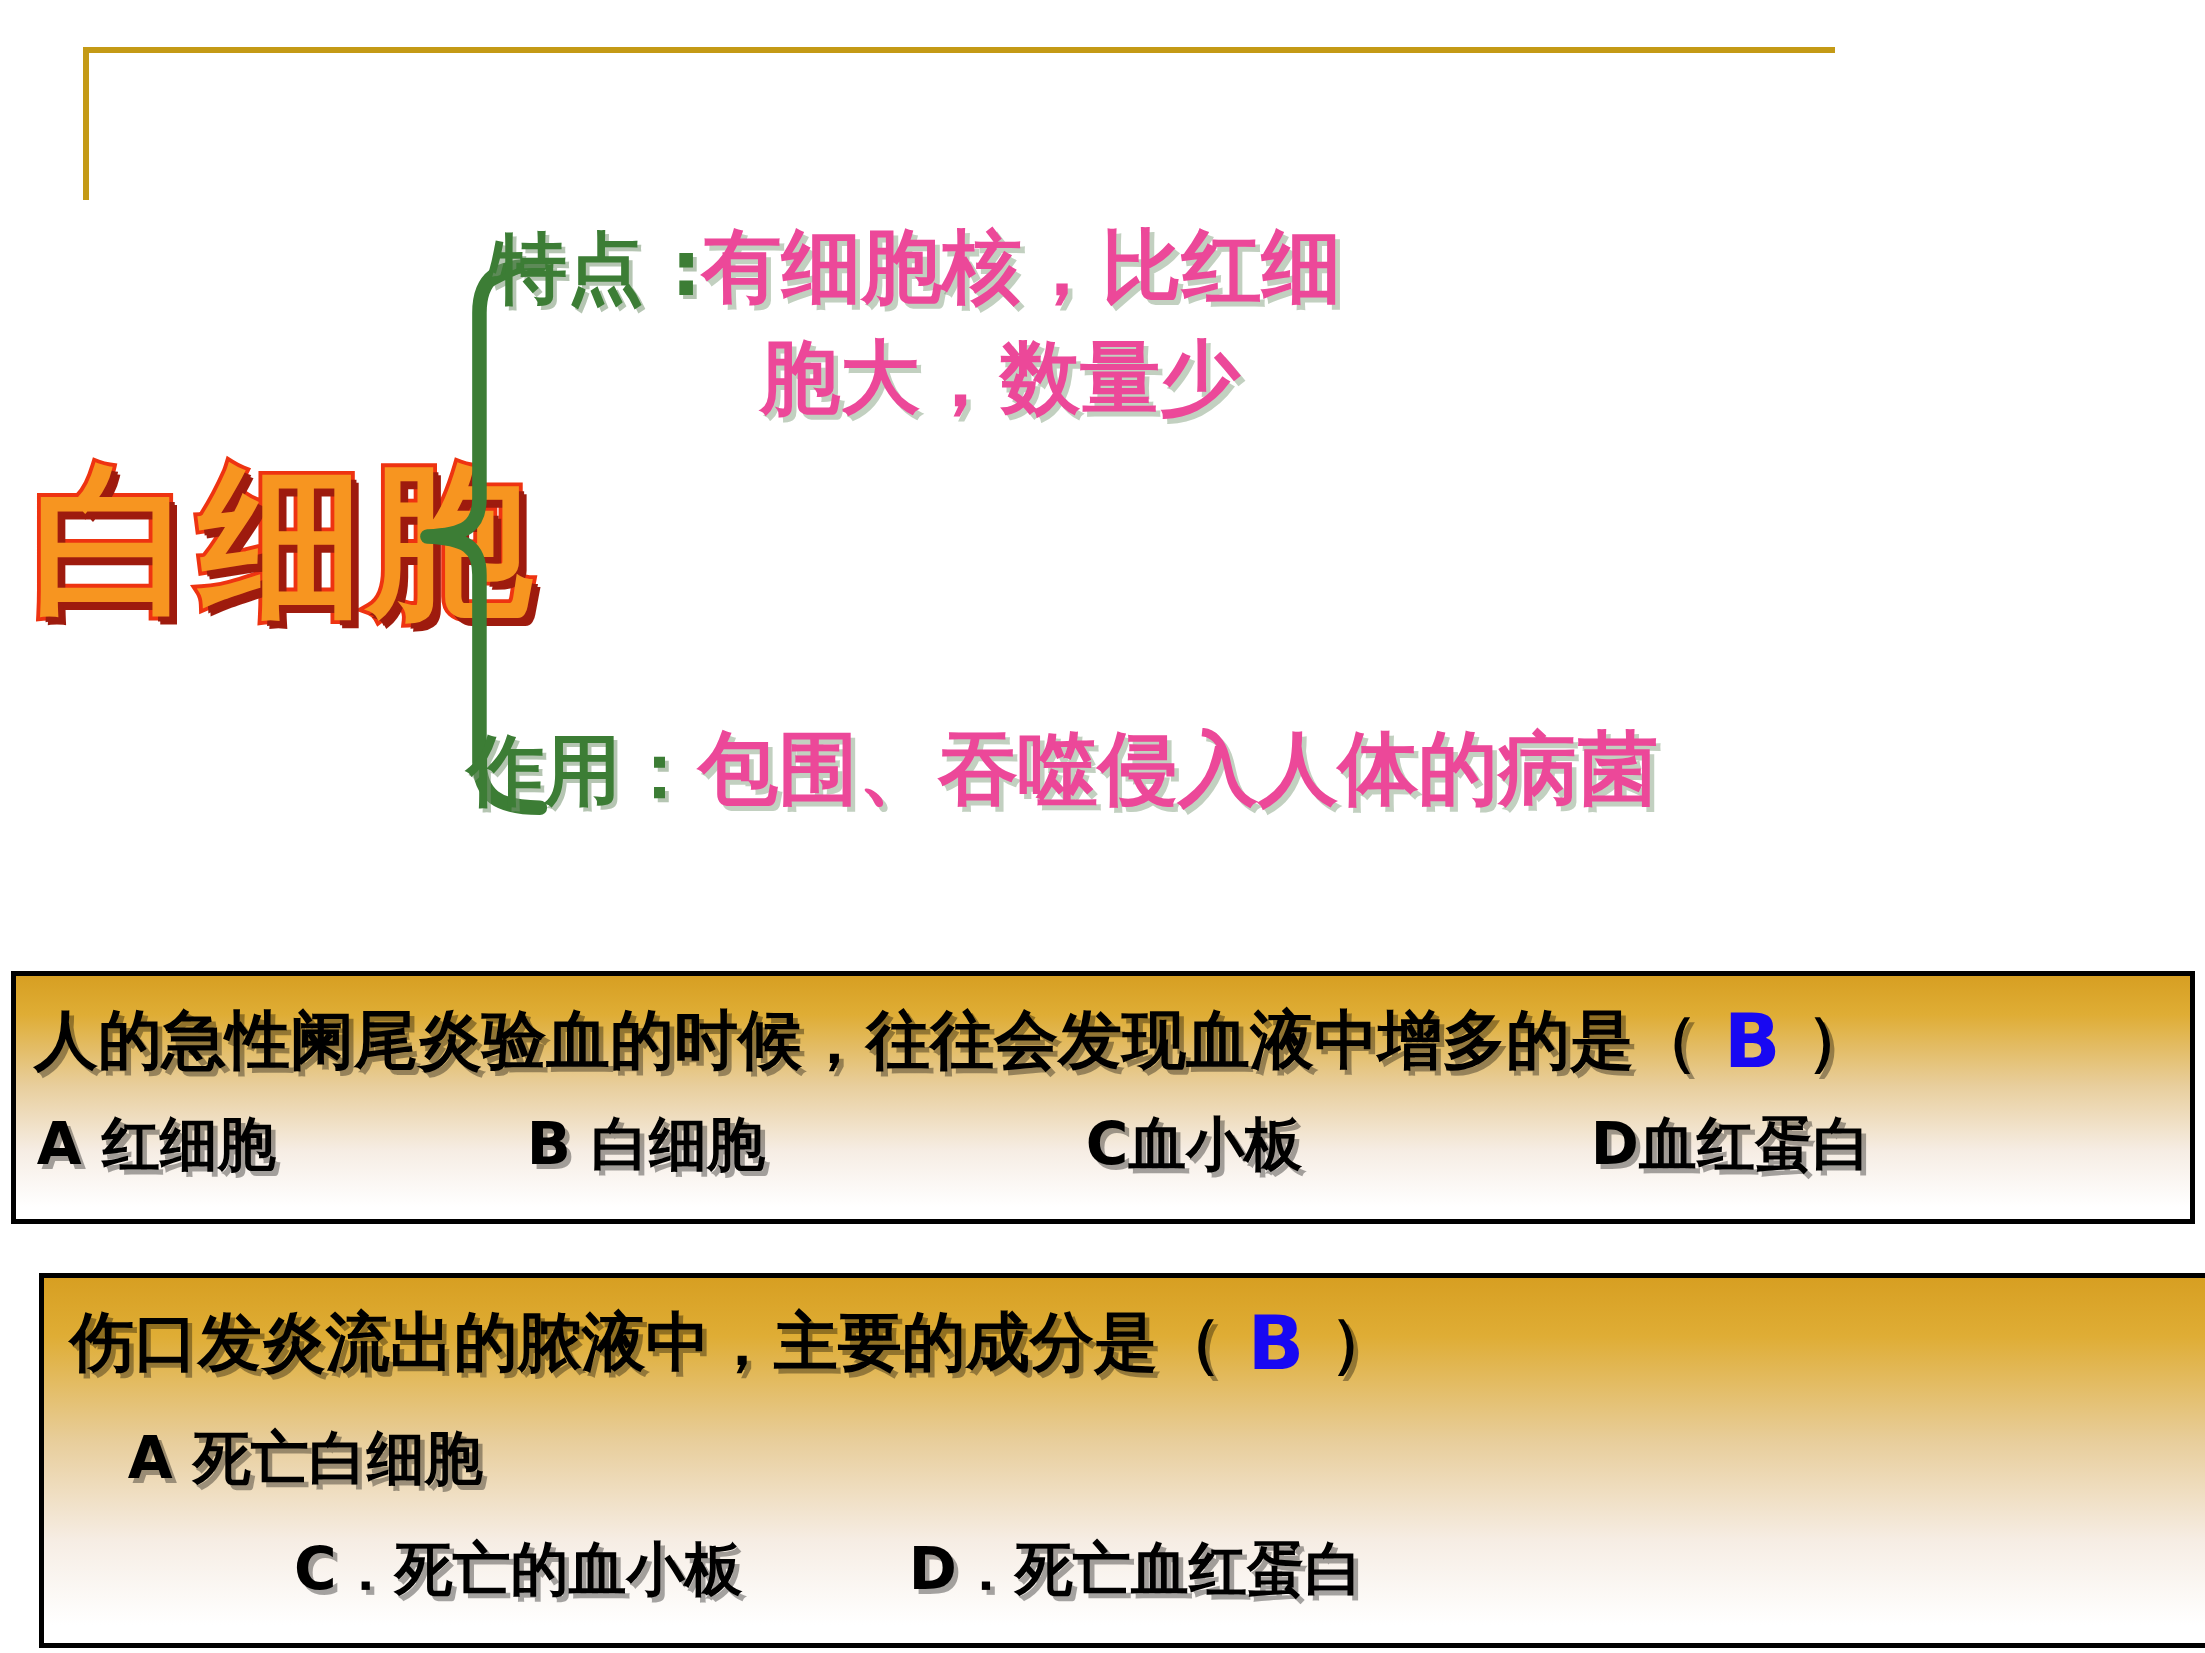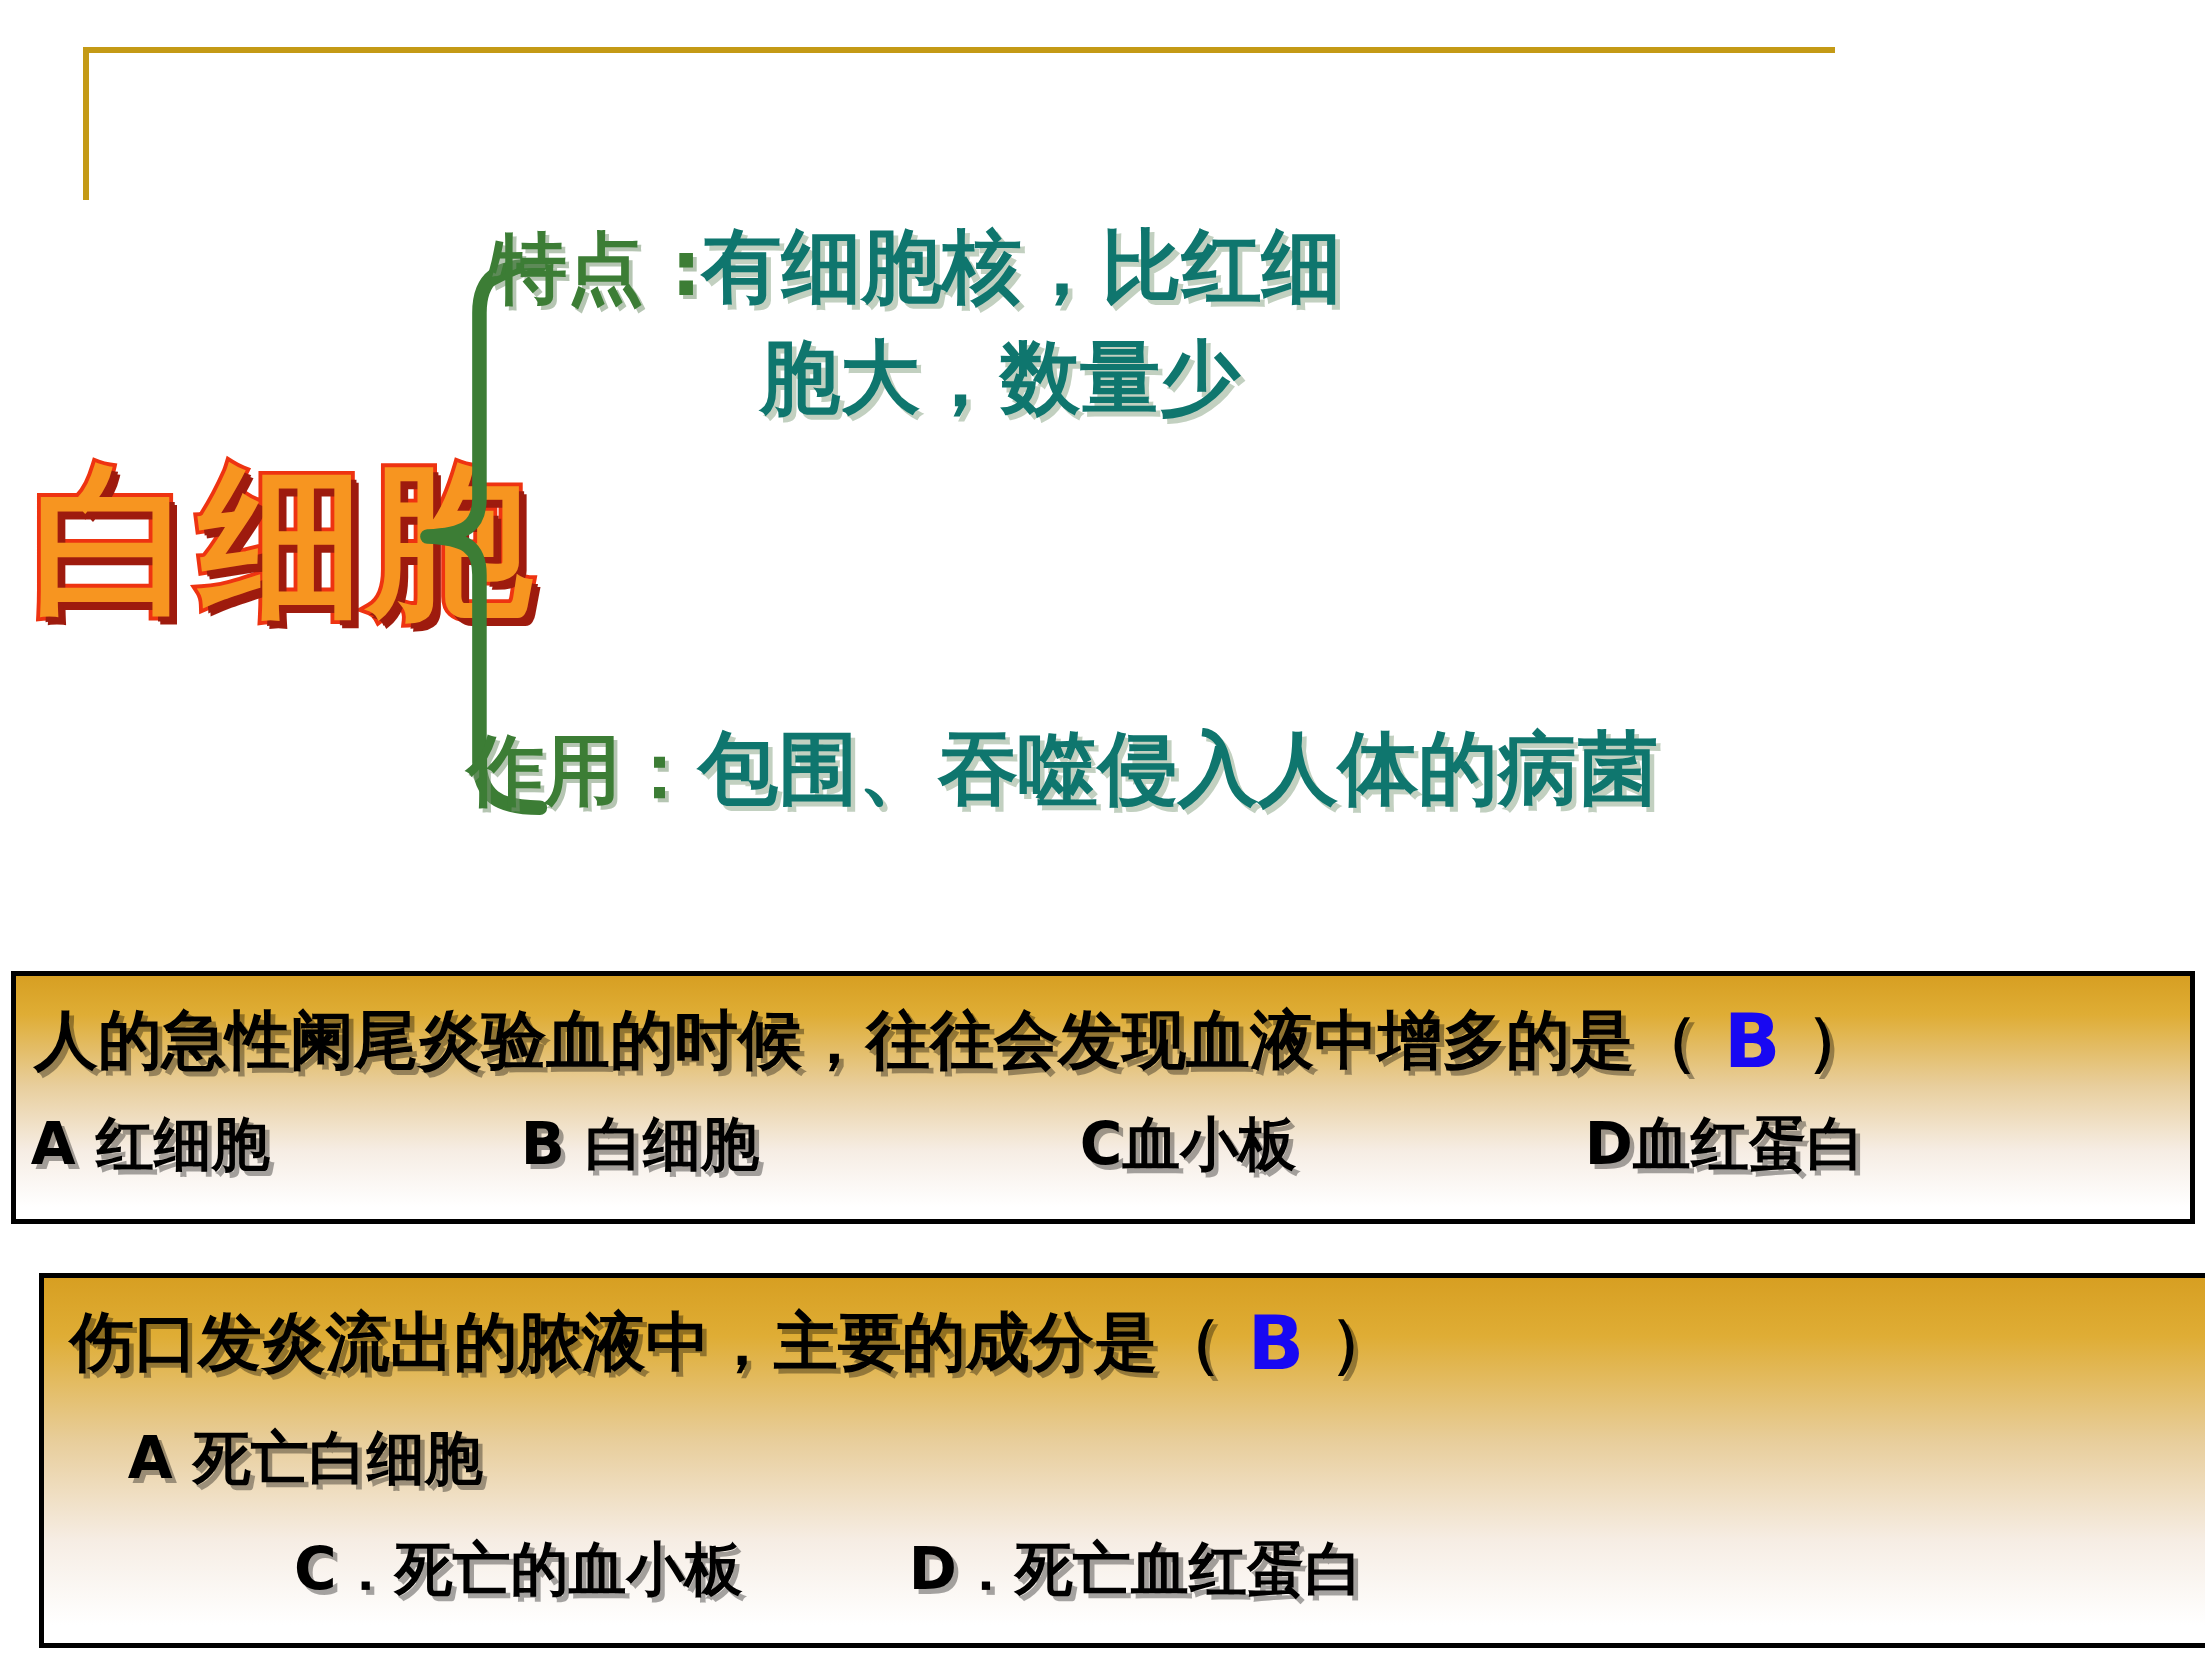--- a/index.html
+++ b/index.html
@@ -54,21 +54,21 @@
     white-space:nowrap;
     font-weight:bold;
     font-family:"DejaVu Sans","Liberation Sans",sans-serif;
   }
   .mm-label{
     color:#3C7D35;
     font-size:77px;
     text-shadow:3.8px 3.8px 0 rgba(120,150,115,.55);
   }
   .mm-body{
-    color:#0f766e;
+    color:#ec4899;
     font-size:80px;
     text-shadow:4.6px 4.6px 0 rgba(120,150,115,.45);
     text-align:center;
   }
   #feature-row{ left:490px; top:214px; display:flex; align-items:flex-end; }
   #feature-line2{ left:760px; top:325px; }
   #role-row{ left:467px; top:716px; display:flex; align-items:flex-end; }
 
   
   .qbox{
@@ -88,21 +88,21 @@
     white-space:nowrap;
     color:#000;
     font-weight:bold;
     font-family:"DejaVu Sans","Liberation Sans",sans-serif;
     text-shadow:4.6px 4.6px 0 rgba(0,0,0,.35);
   }
   .qstem{ font-size:64px; }
   .qopts{ font-size:58px; }
 
   #q1-stem{ left:18.4px; top:21.4px; }
-  #q1-options{ left:15px; top:130px; display:flex; }
+  #q1-options{ left:21px; top:130px; display:flex; }
   #q1-options .opt{ display:inline-block; }
   .o1-a{ width:490px; }
   .o1-b{ width:559px; }
   .o1-c{ width:505px; }
 
   #q2-stem{ left:26px; top:21.4px; }
   #q2-r1{ left:84px; top:142px; display:flex; }
   .o2-a{ width:827px; }
   #q2-r2{ left:84px; top:253px; display:flex; }
   .o2-c{ width:781px;text-align:center; }

